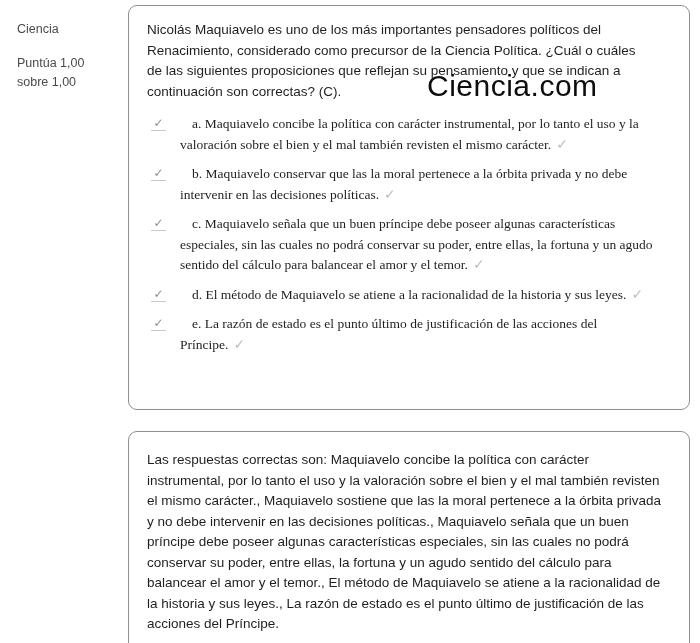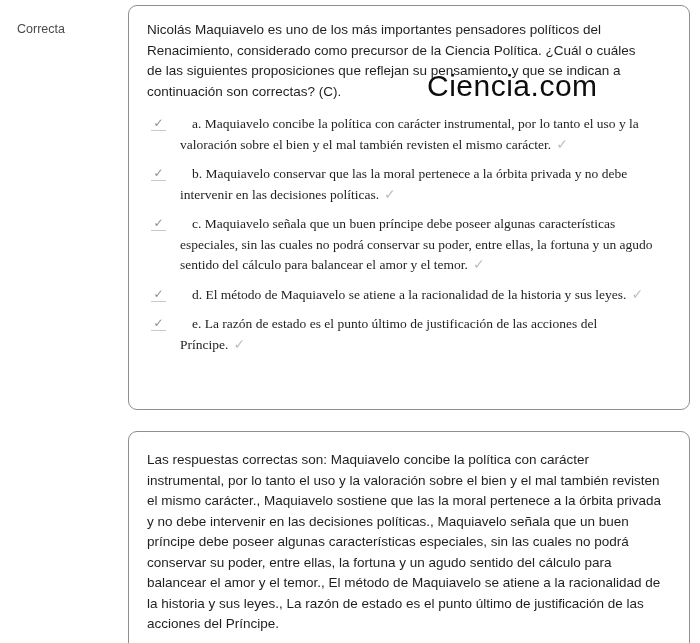--- a/index.html
+++ b/index.html
@@ -95,21 +95,22 @@
     min-height: 198px;
   }
   .feedback-panel p { margin: 4px 0 0 0; max-width: 520px; }
 </style>
 </head>
 <body>
 
 <div class="page">
 
   <div class="qinfo">
-    <div class="state">Correcta</div>
+    <div class="state">Ciencia</div>
+    <div class="grade">Puntúa 1,00 sobre 1,00</div>
   </div>
 
   <div class="main-col">
 
     <div class="panel question-panel">
       <p class="qtext">Nicolás Maquiavelo es uno de los más importantes pensadores políticos del Renacimiento, considerado como precursor de la Ciencia Política. ¿Cuál o cuáles de las siguientes proposiciones que reflejan su pensamiento y que se indican a continuación son correctas? (C).</p>
       <div class="watermark">Ciencia.com</div>
 
       <div class="options">
 

